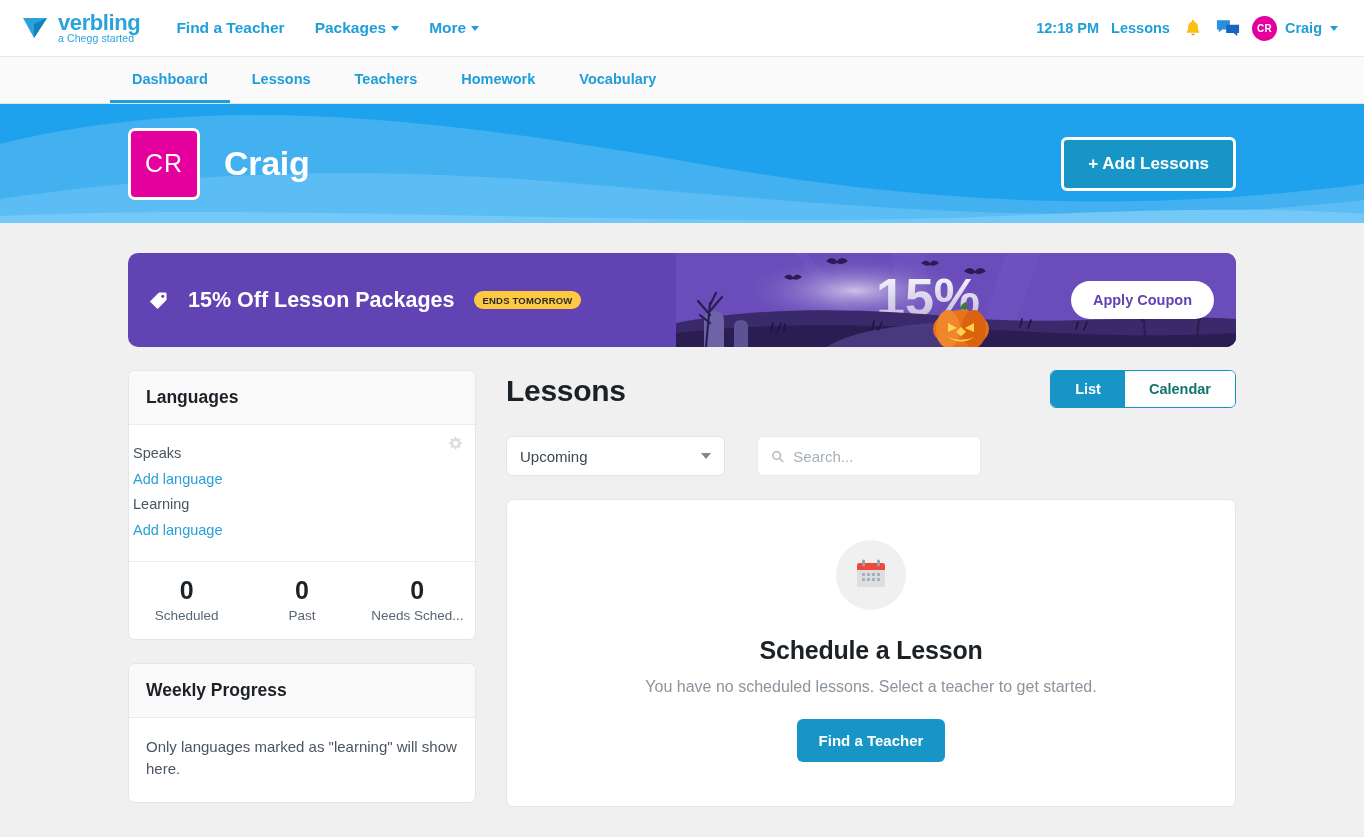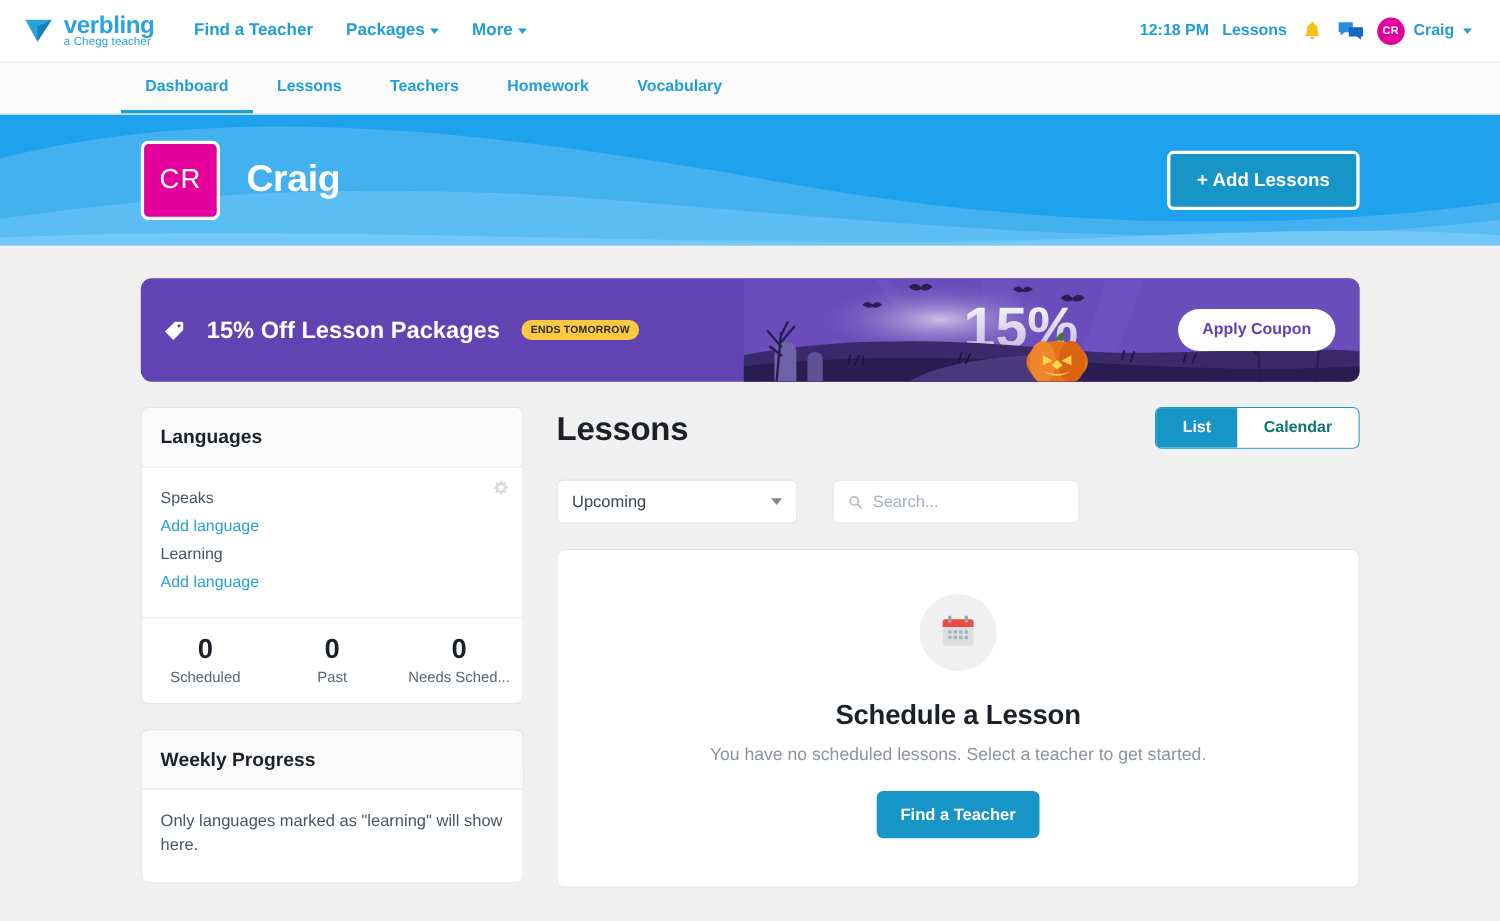--- a/index.html
+++ b/index.html
@@ -130,21 +130,21 @@
   .col-right { flex: 1; }
 
   .card {
     background: #fff; border: 1px solid #e3e6e8; border-radius: 7px;
     overflow: hidden;
   }
   .card-head {
     background: #fafafa; border-bottom: 1px solid #e9ebec;
     padding: 16px 17px; font-size: 17.5px; font-weight: bold; color: #1c2127;
   }
-  .card-body { padding: 16px 17px 18px; position: relative; }
+  .card-body { padding: 16px 4px 18px; position: relative; }
   .gear {
     position: absolute; right: 12px; top: 11px;
     width: 15px; height: 15px; opacity: 0.85;
   }
   .lang-row { font-size: 14.5px; line-height: 25.5px; }
   .lang-label { color: #4a5560; }
   .lang-link { color: #2a9fd8; display: block; }
 
   .stats {
     display: flex; border-top: 1px solid #e9ebec; padding: 14px 0 16px;
@@ -221,21 +221,21 @@
 <body>
 
 <div class="topbar">
   <a class="logo-wrap" href="#">
     <svg class="logo-mark" viewBox="0 0 26 24">
       <path d="M1 2 L25 2 L12 22 Z" fill="#2aa3dd"></path>
       <path d="M12 22 L12 8 L25 2 Z" fill="#1380b8"></path>
     </svg>
     <span class="logo-text">
       <span class="logo-name">verbling</span>
-      <span class="logo-sub">a Chegg teacher</span>
+      <span class="logo-sub">a Chegg started</span>
     </span>
   </a>
 
   <nav class="mainnav">
     <a href="#">
       <span>Find a Teacher</span>
     </a>
     <a href="#">
       <span>Packages</span>
       <i class="caret"></i>

